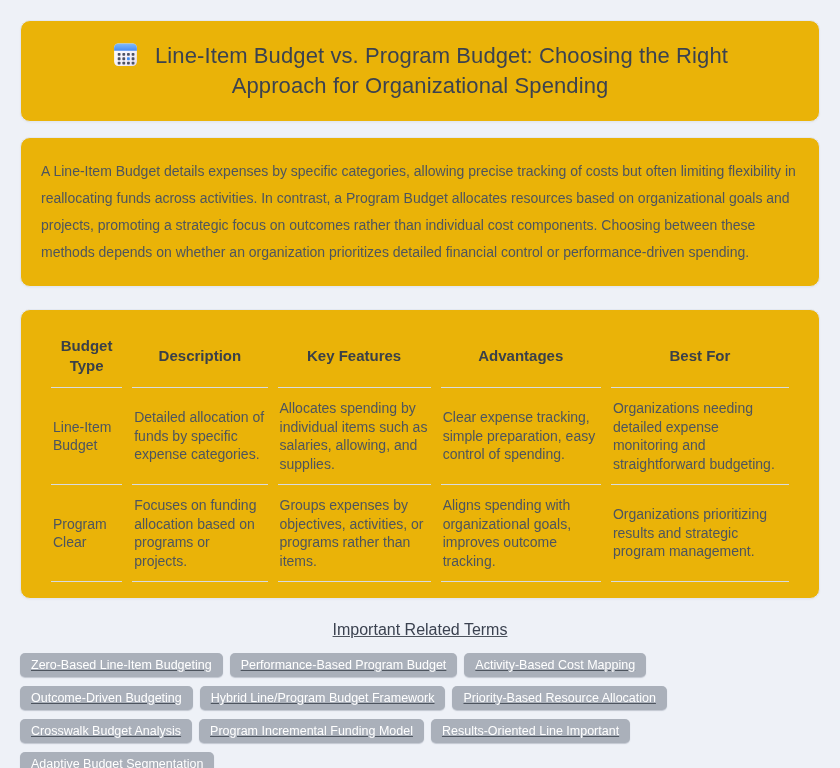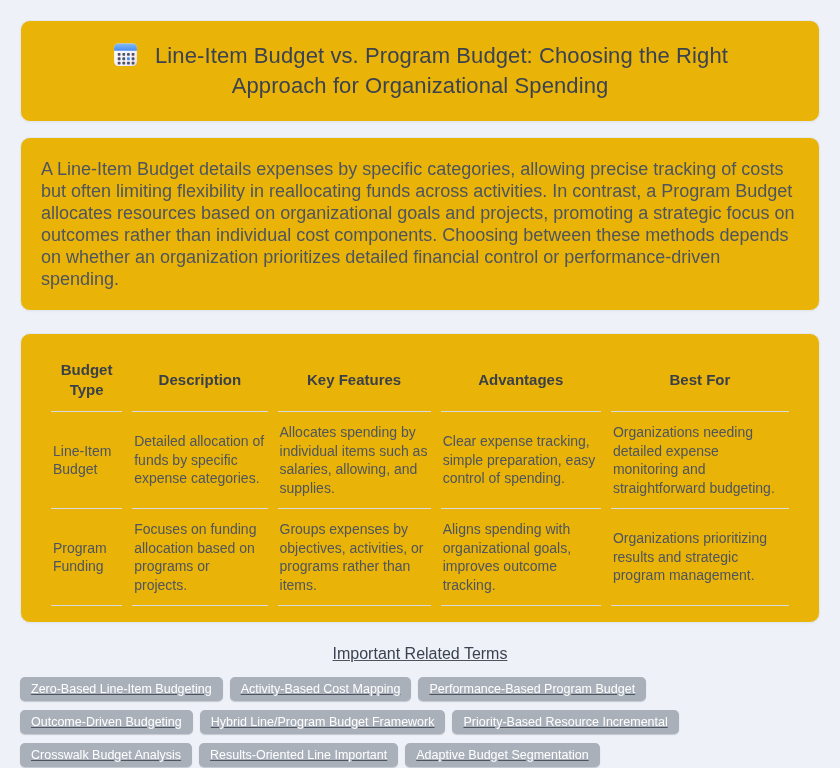--- a/index.html
+++ b/index.html
@@ -34,22 +34,22 @@
     line-height: 30px;
     font-weight: 500;
     color: #3b4250;
     letter-spacing: 0.1px;
   }
   .cal-icon { vertical-align: -5px; margin-right: 16px; }
 
   
   .desc-card { margin-top: 15px; padding: 20px; }
   .desc-card p {
-    font-size: 18px;
-    line-height: 22px;
+    font-size: 14px;
+    line-height: 27px;
     color: #4e555e;
   }
 
   
   .table-card { margin-top: 22px; padding: 14px 20px 16px 20px; }
   table.compare {
     width: 100%;
     table-layout: fixed;
     border-collapse: separate;
     border-spacing: 10px 0;
@@ -179,40 +179,41 @@
       </thead>
       <tbody>
         <tr>
           <td>Line-Item Budget</td>
           <td>Detailed allocation of funds by specific expense categories.</td>
           <td>Allocates spending by individual items such as salaries, allowing, and supplies.</td>
           <td>Clear expense tracking, simple preparation, easy control of spending.</td>
           <td>Organizations needing detailed expense monitoring and straightforward budgeting.</td>
         </tr>
         <tr>
-          <td>Program Funding</td>
+          <td>Program Clear</td>
           <td>Focuses on funding allocation based on programs or projects.</td>
           <td>Groups expenses by objectives, activities, or programs rather than items.</td>
           <td>Aligns spending with organizational goals, improves outcome tracking.</td>
           <td>Organizations prioritizing results and strategic program management.</td>
         </tr>
       </tbody>
     </table>
   </div>
 
   <div class="terms">
     <h2>Important Related Terms</h2>
     <div class="pills">
       <span class="pill">Zero-Based Line-Item Budgeting</span>
+      <span class="pill">Performance-Based Program Budget</span>
       <span class="pill">Activity-Based Cost Mapping</span>
-      <span class="pill">Performance-Based Program Budget</span>
       <span class="pill">Outcome-Driven Budgeting</span>
       <span class="pill">Hybrid Line/Program Budget Framework</span>
-      <span class="pill">Priority-Based Resource Incremental</span>
+      <span class="pill">Priority-Based Resource Allocation</span>
       <span class="pill">Crosswalk Budget Analysis</span>
+      <span class="pill">Program Incremental Funding Model</span>
       <span class="pill">Results-Oriented Line Important</span>
       <span class="pill">Adaptive Budget Segmentation</span>
     </div>
   </div>
 
 </div>
 
 <div class="footer">
   
 </div>

